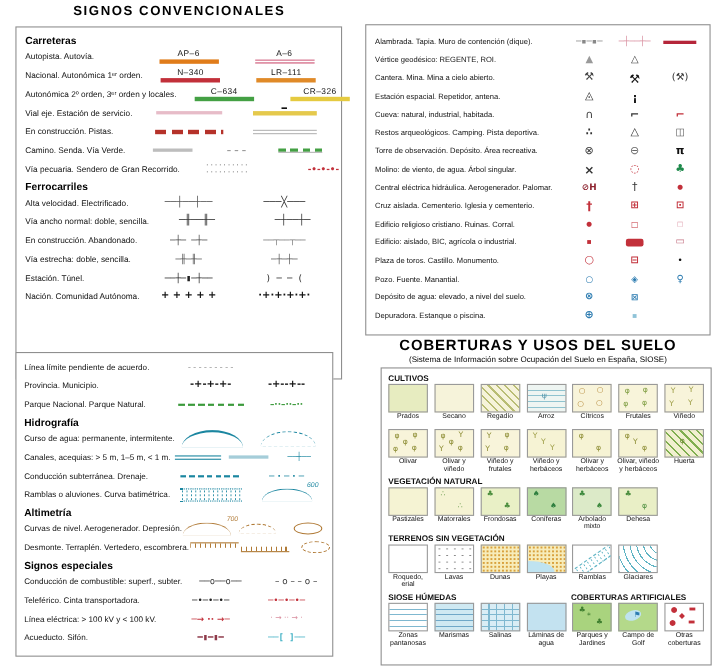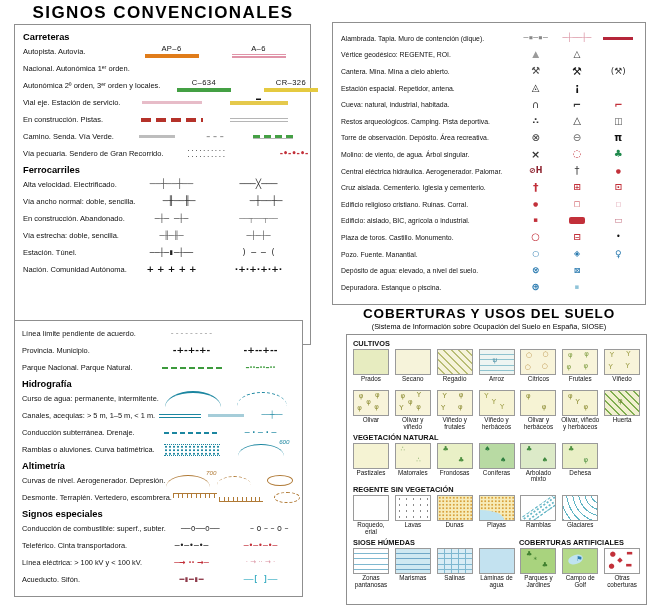--- a/index.html
+++ b/index.html
@@ -1,20 +1,20 @@
 <!DOCTYPE html>
 <html><head>
 <meta charset="utf-8">
 <style>
   html,body{margin:0;padding:0;background:#fff;}
   .stage{position:relative;width:650px;height:608px;background:#fff;overflow:hidden;
          font-family:"Liberation Sans",sans-serif;color:#111;}
   .panel{position:absolute;border:1px solid #8f8f8f;background:#fff;box-sizing:border-box;}
   #main-title{position:absolute;left:14px;top:3px;width:298px;text-align:center;
-              font-size:17px;font-weight:bold;letter-spacing:1.4px;color:#000;}
+              font-size:12px;font-weight:bold;letter-spacing:1.4px;color:#000;}
   #panel-roads{left:14px;top:24px;width:297px;height:321px;padding:4px 8px;}
   #panel-symbols{left:332px;top:22px;width:314px;height:283px;padding:7px 6px 6px 8px;}
   #panel-bounds{left:14px;top:320px;width:289px;height:277px;padding:4px 7px;}
   #lc-titlebox{position:absolute;left:330px;top:306px;width:318px;text-align:center;}
   #lc-title{font-size:13.5px;font-weight:bold;letter-spacing:.8px;color:#000;}
   #lc-sub{font-size:7.3px;margin-top:1px;color:#000;}
   #panel-landcover{left:346px;top:334px;width:301px;height:271px;padding:2px 4px;}
   .sec-h{font-weight:bold;font-size:9.3px;margin:3px 0 1px;color:#000;}
   .lrow{display:flex;align-items:center;height:17px;}
   #panel-symbols .lrow{height:16.6px;}
@@ -65,20 +65,34 @@
           <div class="slot">
             <div class="shield">
               <span class="slb">A–6</span>
               <div class="sbar" style="background: linear-gradient(rgb(224, 148, 168) 0px, rgb(224, 148, 168) 32%, rgb(255, 255, 255) 32%, rgb(255, 255, 255) 62%, rgb(224, 148, 168) 62%);"></div>
             </div>
           </div>
         </div>
       </div>
       <div class="lrow">
         <div class="lbl">Nacional. Autonómica 1ᵉʳ orden.</div>
+        <div class="syms" style="width: 174px;">
+          <div class="slot">
+            <div class="shield">
+              <span class="slb">N–340</span>
+              <div class="sbar" style="background: rgb(194, 48, 58);"></div>
+            </div>
+          </div>
+          <div class="slot">
+            <div class="shield">
+              <span class="slb">LR–111</span>
+              <div class="sbar" style="background: rgb(224, 138, 40);"></div>
+            </div>
+          </div>
+        </div>
       </div>
       <div class="lrow">
         <div class="lbl">Autonómica 2º orden, 3ᵉʳ orden y locales.</div>
         <div class="syms" style="width: 174px;">
           <div class="slot">
             <div class="shield">
               <span class="slb">C–634</span>
               <div class="sbar" style="background: rgb(68, 160, 68);"></div>
             </div>
           </div>
@@ -742,21 +756,21 @@
           </div>
           <div class="tile-wrap">
             <div class="tile" style="background-color: rgb(233, 239, 198);">
               <span class="tg" style="left: 14%; top: 8%; color: rgb(77, 143, 63);">♣</span>
               <span class="tg" style="left: 60%; top: 54%; color: rgb(77, 143, 63);">φ</span>
             </div>
             <div class="tile-lb">Dehesa</div>
           </div>
           <div class="tile-wrap"></div>
         </div>
-        <div class="lc-h">REGENTE  SIN  VEGETACIÓN</div>
+        <div class="lc-h">TERRENOS  SIN  VEGETACIÓN</div>
         <div class="tile-row">
           <div class="tile-wrap">
             <div class="tile" style="background-color: rgb(255, 255, 255);"></div>
             <div class="tile-lb">Roquedo, erial</div>
           </div>
           <div class="tile-wrap">
             <div class="tile" style="background-color: rgb(255, 255, 255); background-image: radial-gradient(rgb(138, 138, 138) 0.7px, transparent 0.9px); background-size: 7px 6px;"></div>
             <div class="tile-lb">Lavas</div>
           </div>
           <div class="tile-wrap">

